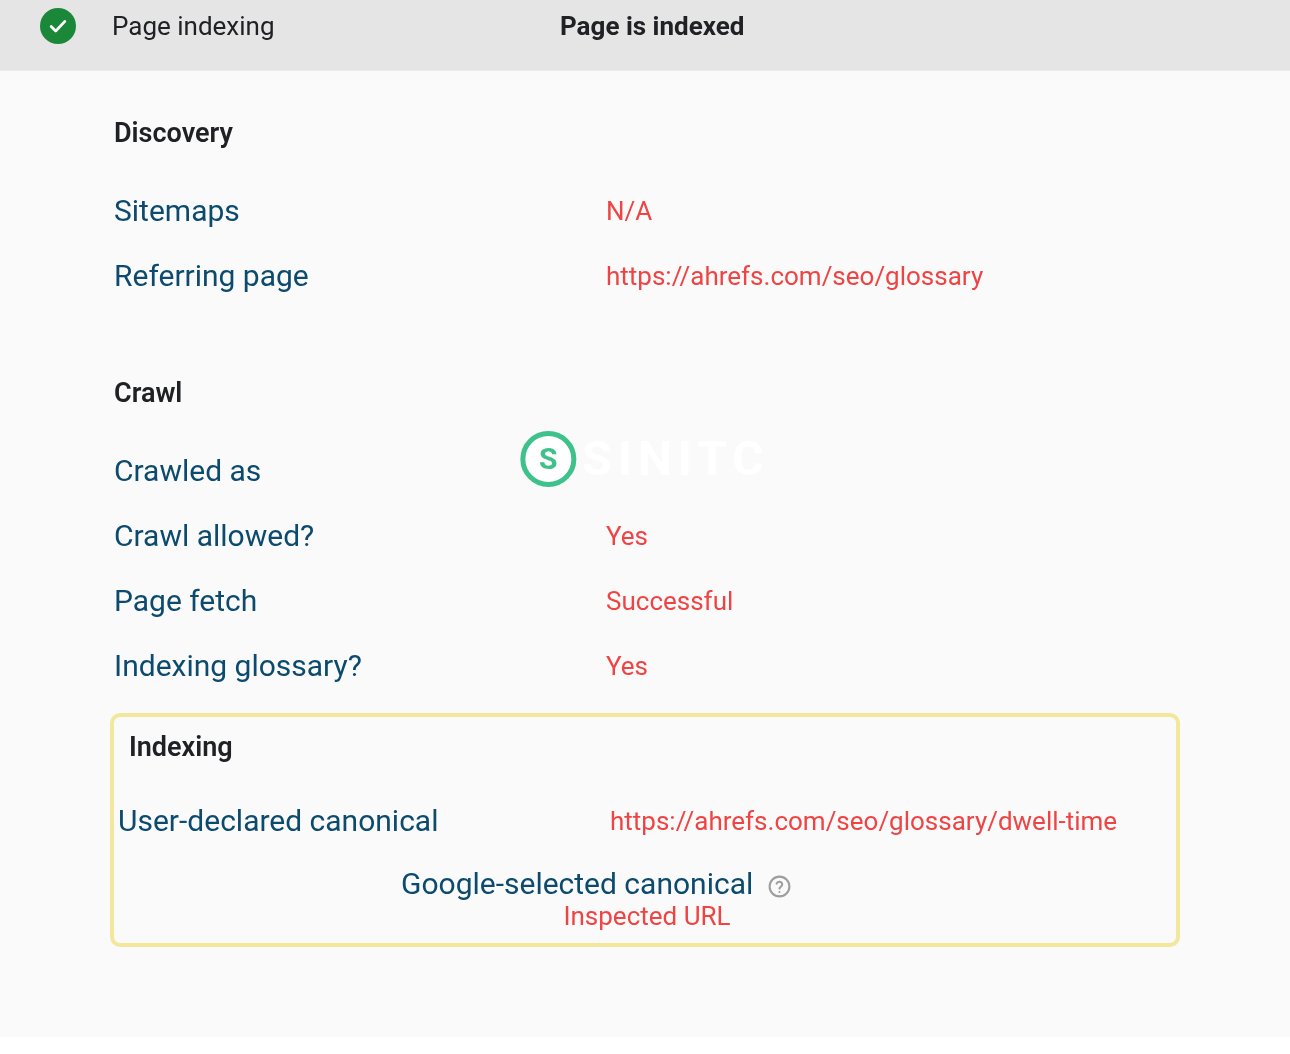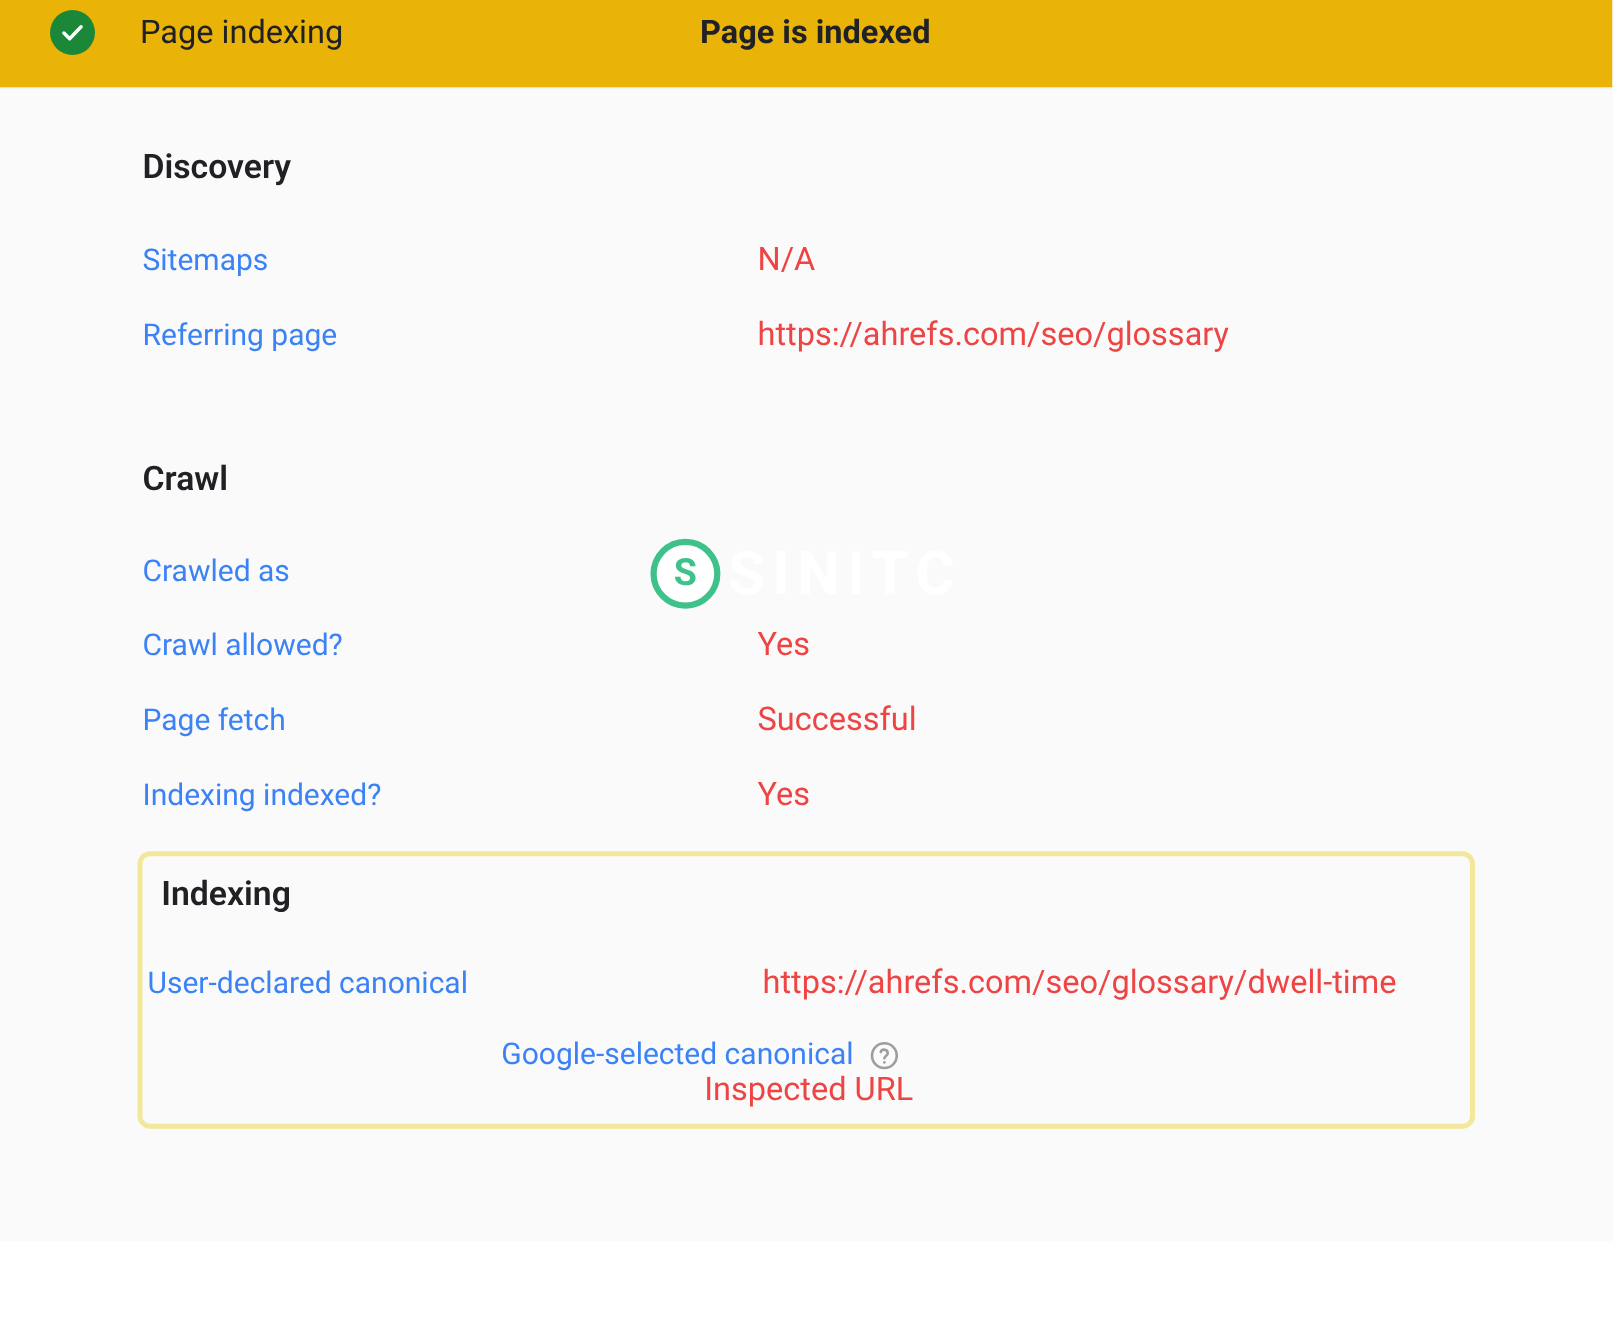--- a/index.html
+++ b/index.html
@@ -9,21 +9,21 @@
     background: #fff;
     color: #202124;
     position: relative;
   }
 
   
   .header {
     display: flex;
     align-items: center;
     padding: 8px 40px 26px 40px;
-    background: #eab308;
+    background: #e5e5e5;
   }
   .header .check {
     width: 36px; height: 36px;
     border-radius: 50%;
     background: #1b8738;
     display: flex; align-items: center; justify-content: center;
     flex: 0 0 auto;
   }
   .header .check svg { width: 22px; height: 22px; }
   .header .title {
@@ -57,22 +57,22 @@
     color: #202124;
     margin-bottom: 44px;
   }
 
   .row {
     display: flex;
     align-items: center;
     margin-bottom: 30px;
   }
   .row .label {
-    font-size: 24px;
-    color: #3b82f6;
+    font-size: 30px;
+    color: #0c4a6e;
     width: 492px;
     flex: 0 0 auto;
   }
   .row .value {
     font-size: 26px;
     color: #ef4444;
   }
 
   .section-spacer { height: 54px; }
 
@@ -174,21 +174,21 @@
     <div class="label">Crawl allowed?</div>
     <div class="value">Yes</div>
   </div>
 
   <div class="row">
     <div class="label">Page fetch</div>
     <div class="value">Successful</div>
   </div>
 
   <div class="row">
-    <div class="label">Indexing indexed?</div>
+    <div class="label">Indexing glossary?</div>
     <div class="value">Yes</div>
   </div>
 
   <div class="highlight-box">
     <div class="section-title">Indexing</div>
 
     <div class="row">
       <div class="label">User-declared canonical</div>
       <div class="value">https://ahrefs.com/seo/glossary/dwell-time</div>
     </div>

